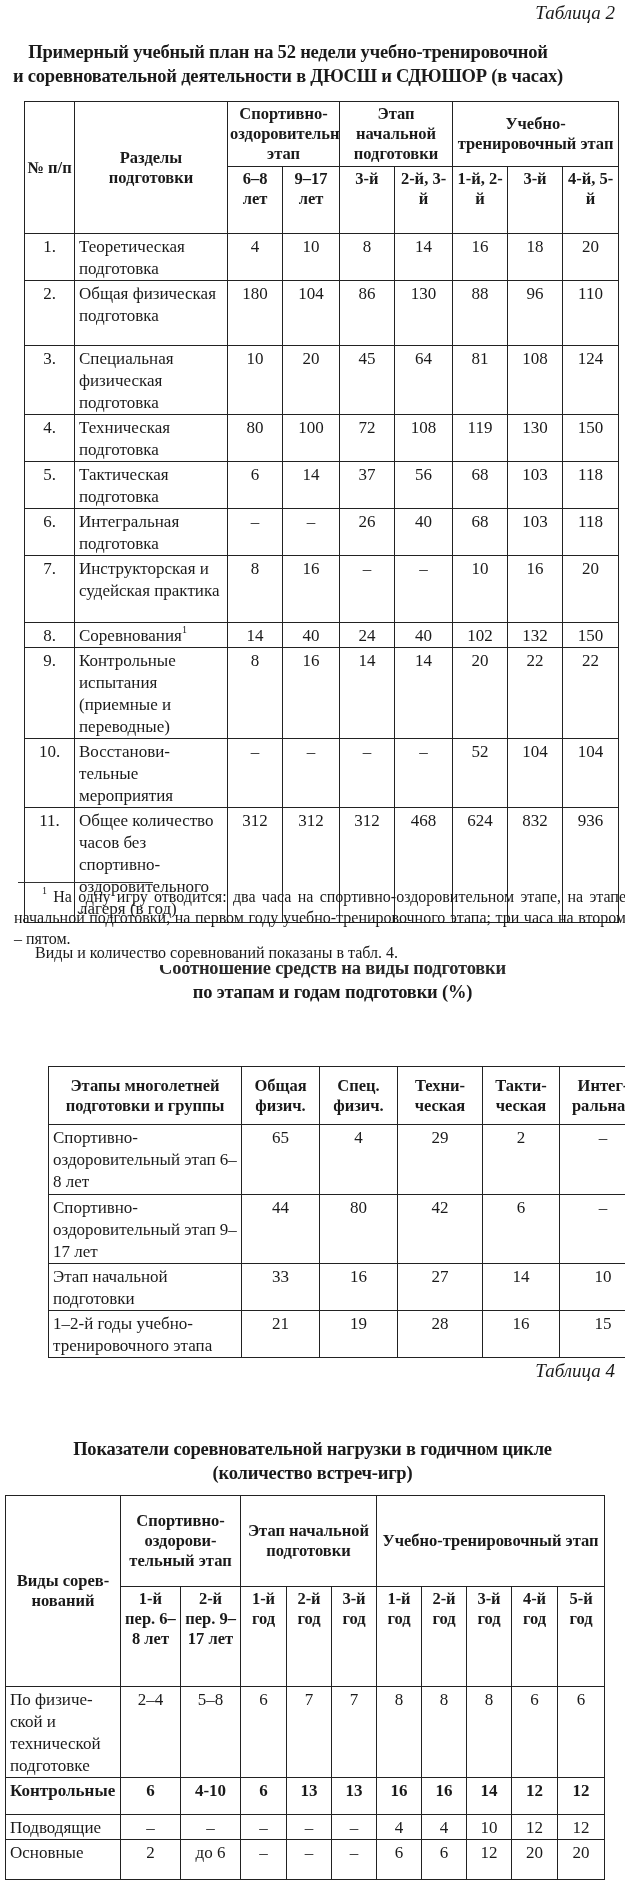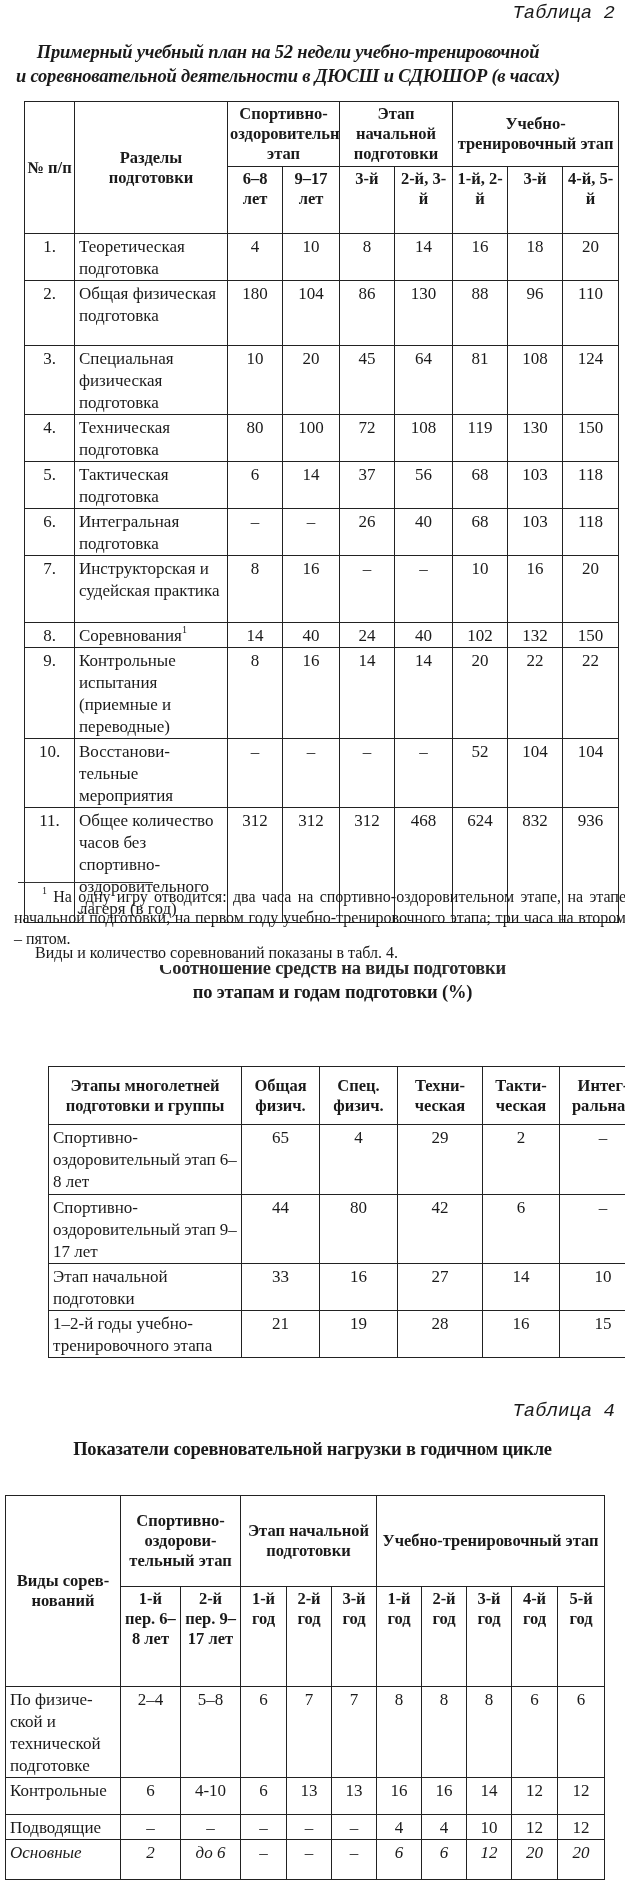--- a/index.html
+++ b/index.html
@@ -1,37 +1,37 @@
 <!DOCTYPE html>
 <html><head>
 <meta charset="utf-8">
 <style>
   html, body { margin: 0; padding: 0; background: #ffffff; }
   body { width: 625px; height: 1896px; position: relative; overflow: hidden;
          font-family: "Liberation Serif", "DejaVu Serif", serif; color: #1a1a1a; }
   .abs { position: absolute; }
-  .caption { font-style: italic; font-size: 19px; font-family: Liberation Mono, monospace; }
+  .caption { font-style: italic; font-size: 19px; }
   .title { font-weight: bold; font-size: 18.5px; text-align: center; line-height: 24px; letter-spacing: -0.2px; }
   table { border-collapse: collapse; table-layout: fixed; position: absolute; }
   td, th { border: 1.6px solid #222; vertical-align: top; padding: 2px 4px 0 4px;
            font-size: 17px; line-height: 22px; overflow: hidden; }
   th { font-weight: bold; text-align: center; vertical-align: middle; line-height: 20px; padding: 2px 2px; font-size: 16.5px; }
   th.sub { vertical-align: top; }
   td.num { text-align: center; }
   td.idx { text-align: center; }
   sup { font-size: 10px; line-height: 0; vertical-align: 8px; }
   .foot { font-size: 16px; line-height: 21px; }
   .rule { position: absolute; height: 0; border-top: 1.5px solid #333; }
   .faded-title { color: #2a2a2a; clip-path: inset(9px 0 0 0); }
 </style>
 </head>
 <body>
 
 <div class="abs caption" style="right:10px; top:2px;">Таблица 2</div>
-<div class="abs title" style="left:0; width:576px; top:40px;font-style:italic;">
+<div class="abs title" style="left:0; width:576px; top:40px;">
   <div>Примерный учебный план на 52 недели учебно-тренировочной</div>
   <div>и соревновательной деятельности в ДЮСШ и СДЮШОР (в часах)</div>
 </div>
 
 <table id="t2" style="left:24px; top:101px; width:594px;">
   <colgroup>
     <col style="width:50px">
       <col style="width:153px">
     <col style="width:55px">
       <col style="width:57px">
@@ -243,23 +243,24 @@
         <td>1–2-й годы учебно-тренировочного этапа</td>
         <td class="num">21</td>
         <td class="num">19</td>
         <td class="num">28</td>
         <td class="num">16</td>
         <td class="num">15</td>
       </tr>
     </tbody>
 </table>
 
-<div class="abs caption" style="right:10px; top:1400px;">Таблица 4</div>
+<div class="abs caption" style="right:10px; top:1360px;">Таблица 4</div>
 <div class="abs title" style="left:0; width:625px; top:1437px;">
   <div>Показатели соревновательной нагрузки в годичном цикле</div>
+  <div>(количество встреч-игр)</div>
 </div>
 
 <table id="t4" style="left:5px; top:1495px; width:599px;">
   <colgroup>
     <col style="width:115px">
       <col style="width:60px">
       <col style="width:60px">
     <col style="width:46px">
       <col style="width:45px">
       <col style="width:45px">
@@ -296,21 +297,21 @@
         <td class="num">5–8</td>
         <td class="num">6</td>
         <td class="num">7</td>
         <td class="num">7</td>
         <td class="num">8</td>
         <td class="num">8</td>
         <td class="num">8</td>
         <td class="num">6</td>
         <td class="num">6</td>
       </tr>
-      <tr style="height: 37px;">
+      <tr style="height: 37px; font-weight: bold;">
         <td>Контрольные</td>
         <td class="num">6</td>
         <td class="num">4-10</td>
         <td class="num">6</td>
         <td class="num">13</td>
         <td class="num">13</td>
         <td class="num">16</td>
         <td class="num">16</td>
         <td class="num">14</td>
         <td class="num">12</td>
@@ -322,21 +323,21 @@
         <td class="num">–</td>
         <td class="num">–</td>
         <td class="num">–</td>
         <td class="num">–</td>
         <td class="num">4</td>
         <td class="num">4</td>
         <td class="num">10</td>
         <td class="num">12</td>
         <td class="num">12</td>
       </tr>
-      <tr style="height: 40px; font-style: italic;">
+      <tr style="height: 40px;">
         <td>Основные</td>
         <td class="num">2</td>
         <td class="num">до 6</td>
         <td class="num">–</td>
         <td class="num">–</td>
         <td class="num">–</td>
         <td class="num">6</td>
         <td class="num">6</td>
         <td class="num">12</td>
         <td class="num">20</td>

